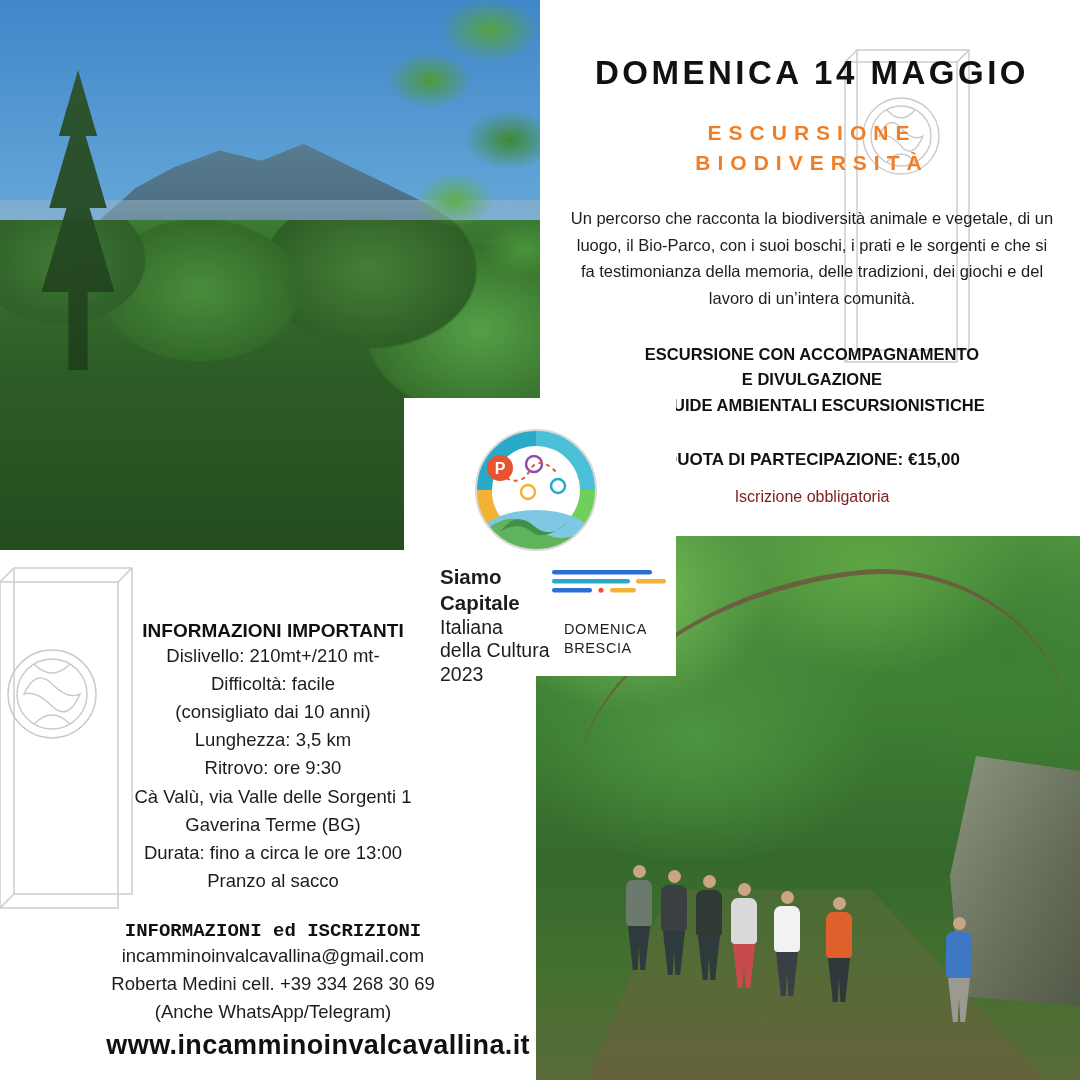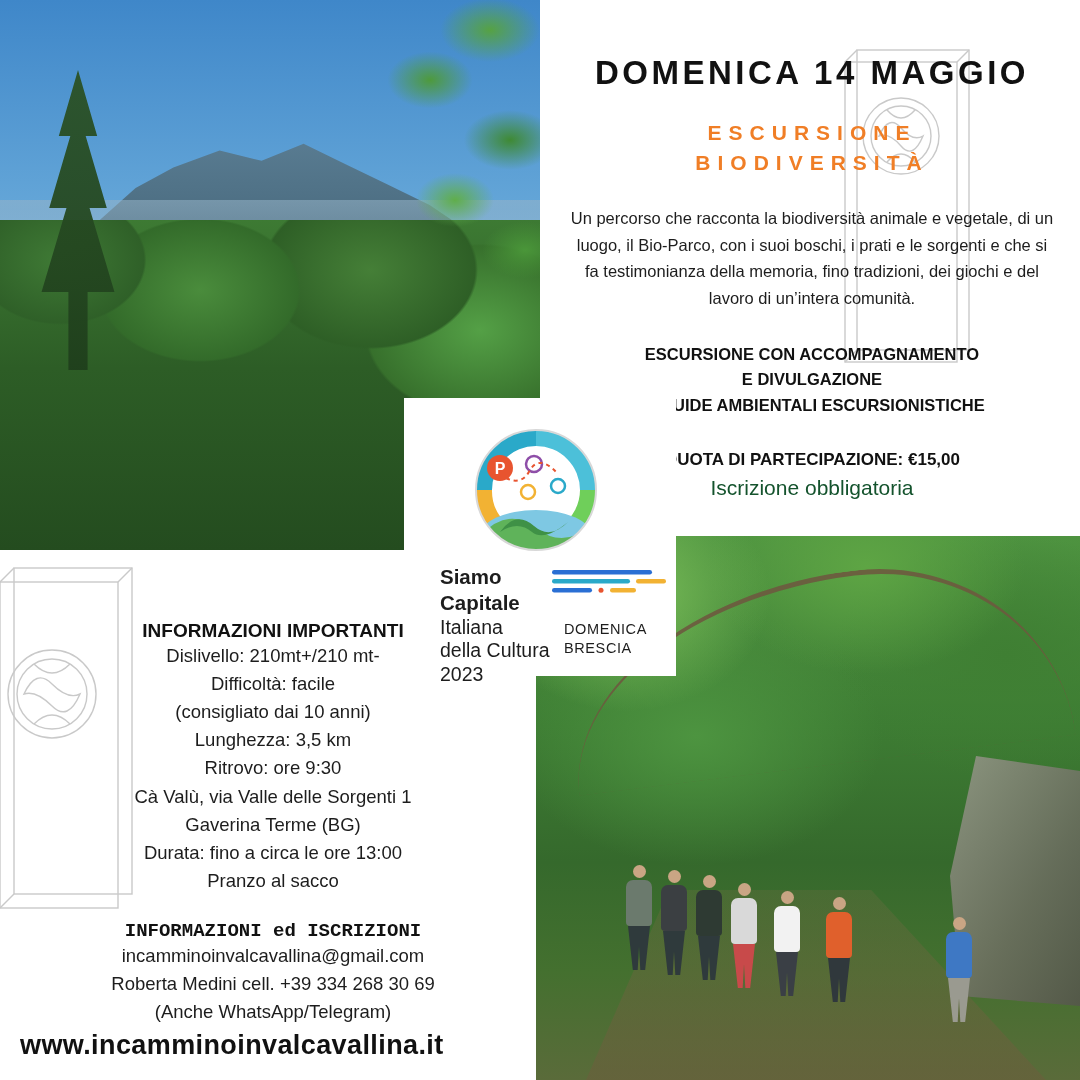--- a/index.html
+++ b/index.html
@@ -128,21 +128,21 @@
     font-size: 16.5px; color: #1d1d1d; line-height: 1.62; margin-top: 26px;
     padding: 0 12px;
   }
   .guides {
     font-size: 16.5px; font-weight: bold; color: #111; line-height: 1.55; margin-top: 30px; text-align: center;
   }
   .fee {
     font-size: 17px; font-weight: bold; color: #111; margin-top: 32px;
   }
   .fee-sub {
-    font-size: 21px; color: #14532d; margin-top: 6px;
+    font-size: 16px; color: #7f1d1d; margin-top: 18px;
   }
 
   
   .logo-block {
     position: absolute; left: 404px; top: 398px; width: 272px; height: 278px;
     background: #ffffff;
   }
   .logo-mark {
     position: absolute; left: 62px; top: 22px; width: 140px; height: 140px;
   }
@@ -160,21 +160,21 @@
   
   .info-col {
     position: absolute; left: 28px; top: 620px; width: 490px;
     text-align: center; color: #1d1d1d;
   }
   .info-head { font-size: 19px; font-weight: bold; color: #111; }
   .info-line { font-size: 18.5px; line-height: 1.52; }
   .info-head-2 { font-size: 19px; font-weight: bold; color: #111; margin-top: 25px; font-family: Liberation Mono, monospace; }
   .site {
     position: absolute; left: 20px; top: 1030px; width: 510px;
-    text-align: left; font-size: 27px; font-weight: bold; color: #111;
+    text-align: right; font-size: 27px; font-weight: bold; color: #111;
     letter-spacing: .4px;
   }
 </style>
 </head>
 <body>
 
 <div class="poster">
 
   <svg class="ornament ornament-top-right" viewBox="0 0 140 330">
     <rect x="18" y="10" width="112" height="300"></rect>
@@ -253,21 +253,21 @@
         <div class="legs" style="background:#9a9a90;"></div>
     </div>
   </div>
 
   <div class="right-col">
     <div class="date-title">DOMENICA 14 MAGGIO</div>
     <div class="event-title">
       <div>ESCURSIONE</div>
       <div>BIODIVERSITÀ</div>
     </div>
-    <div class="intro">Un percorso che racconta la biodiversità animale e vegetale, di un luogo, il Bio-Parco, con i suoi boschi, i prati e le sorgenti e che si fa testimonianza della memoria, fino tradizioni, dei giochi e del lavoro di un’intera comunità.</div>
+    <div class="intro">Un percorso che racconta la biodiversità animale e vegetale, di un luogo, il Bio-Parco, con i suoi boschi, i prati e le sorgenti e che si fa testimonianza della memoria, delle tradizioni, dei giochi e del lavoro di un’intera comunità.</div>
     <div class="guides">
       <div>ESCURSIONE CON ACCOMPAGNAMENTO</div>
       <div>E DIVULGAZIONE</div>
       <div>DI GUIDE AMBIENTALI ESCURSIONISTICHE</div>
     </div>
     <div class="fee">QUOTA DI PARTECIPAZIONE: €15,00</div>
     <div class="fee-sub">Iscrizione obbligatoria</div>
   </div>
 
   <div class="logo-block">

